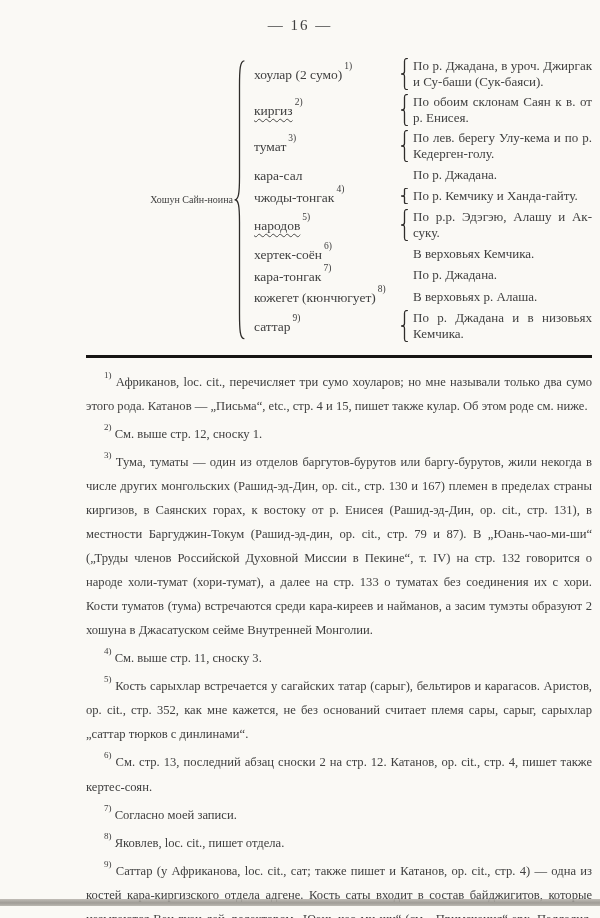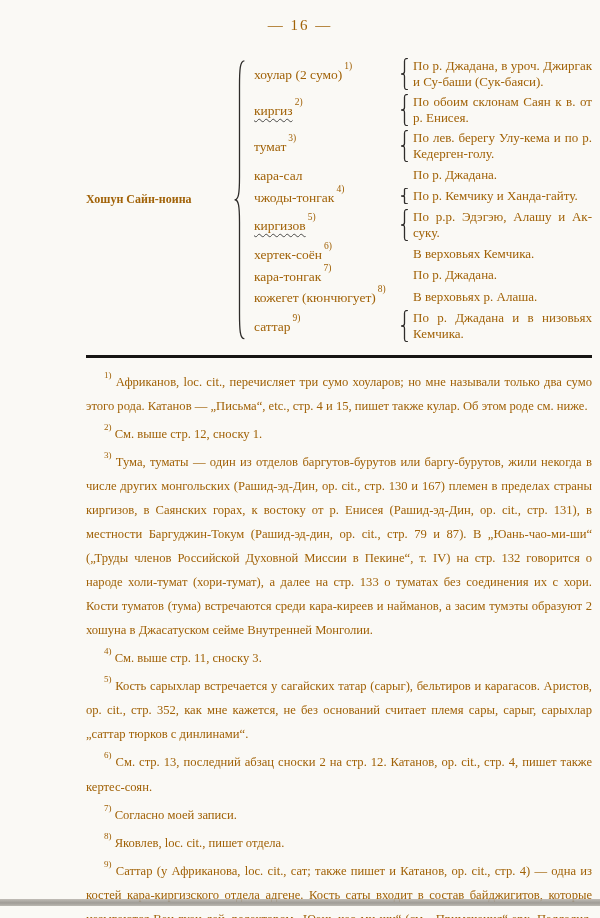--- a/index.html
+++ b/index.html
@@ -1,44 +1,43 @@
 <!DOCTYPE html>
 <html><head>
 <meta charset="utf-8">
 <style>
   html, body { margin: 0; padding: 0; }
   .page {
     width: 600px;
     height: 918px;
     background: #faf9f5;
-    color: #a16207;
+    color: #404040;
     font-family: "Liberation Serif", "DejaVu Serif", serif;
     position: relative;
     box-sizing: border-box;
     overflow: hidden;
   }
   .page-number {
     text-align: center;
     padding-top: 17px;
     font-size: 15px;
     letter-spacing: 2px;
   }
   
   .table-section {
     display: flex;
     align-items: stretch;
     margin: 24px 8px 0 86px;
   }
   .group-label {
     width: 147px;
     align-self: center;
-    text-align: left;
-    font-size: 12px;
+    text-align: right;
+    font-size: 10px;
     line-height: 1.6;
-    font-weight: bold;
   }
   .big-brace {
     position: relative;
     width: 13px;
     flex: none;
   }
   .big-brace svg, .small-brace svg {
     position: absolute;
     inset: 0;
     width: 100%;
@@ -207,21 +206,21 @@
               <svg preserveAspectRatio="none">
                 <use href="#lbrace"></use>
               </svg>
             </span>
           <span class="loc-text">По р. Кемчику и Ханда-гайту.</span>
         </div>
       </div>
 
       <div class="row">
         <div class="tribe">
-          <span class="wavy">киргизов</span><sup>5)</sup>
+          <span class="wavy">народов</span><sup>5)</sup>
         </div>
         <div class="loc">
           <span class="small-brace">
               <svg preserveAspectRatio="none">
                 <use href="#lbrace"></use>
               </svg>
             </span>
           <span class="loc-text">По р.р. Эдэгэю, Алашу и Ак-суку.</span>
         </div>
       </div>

